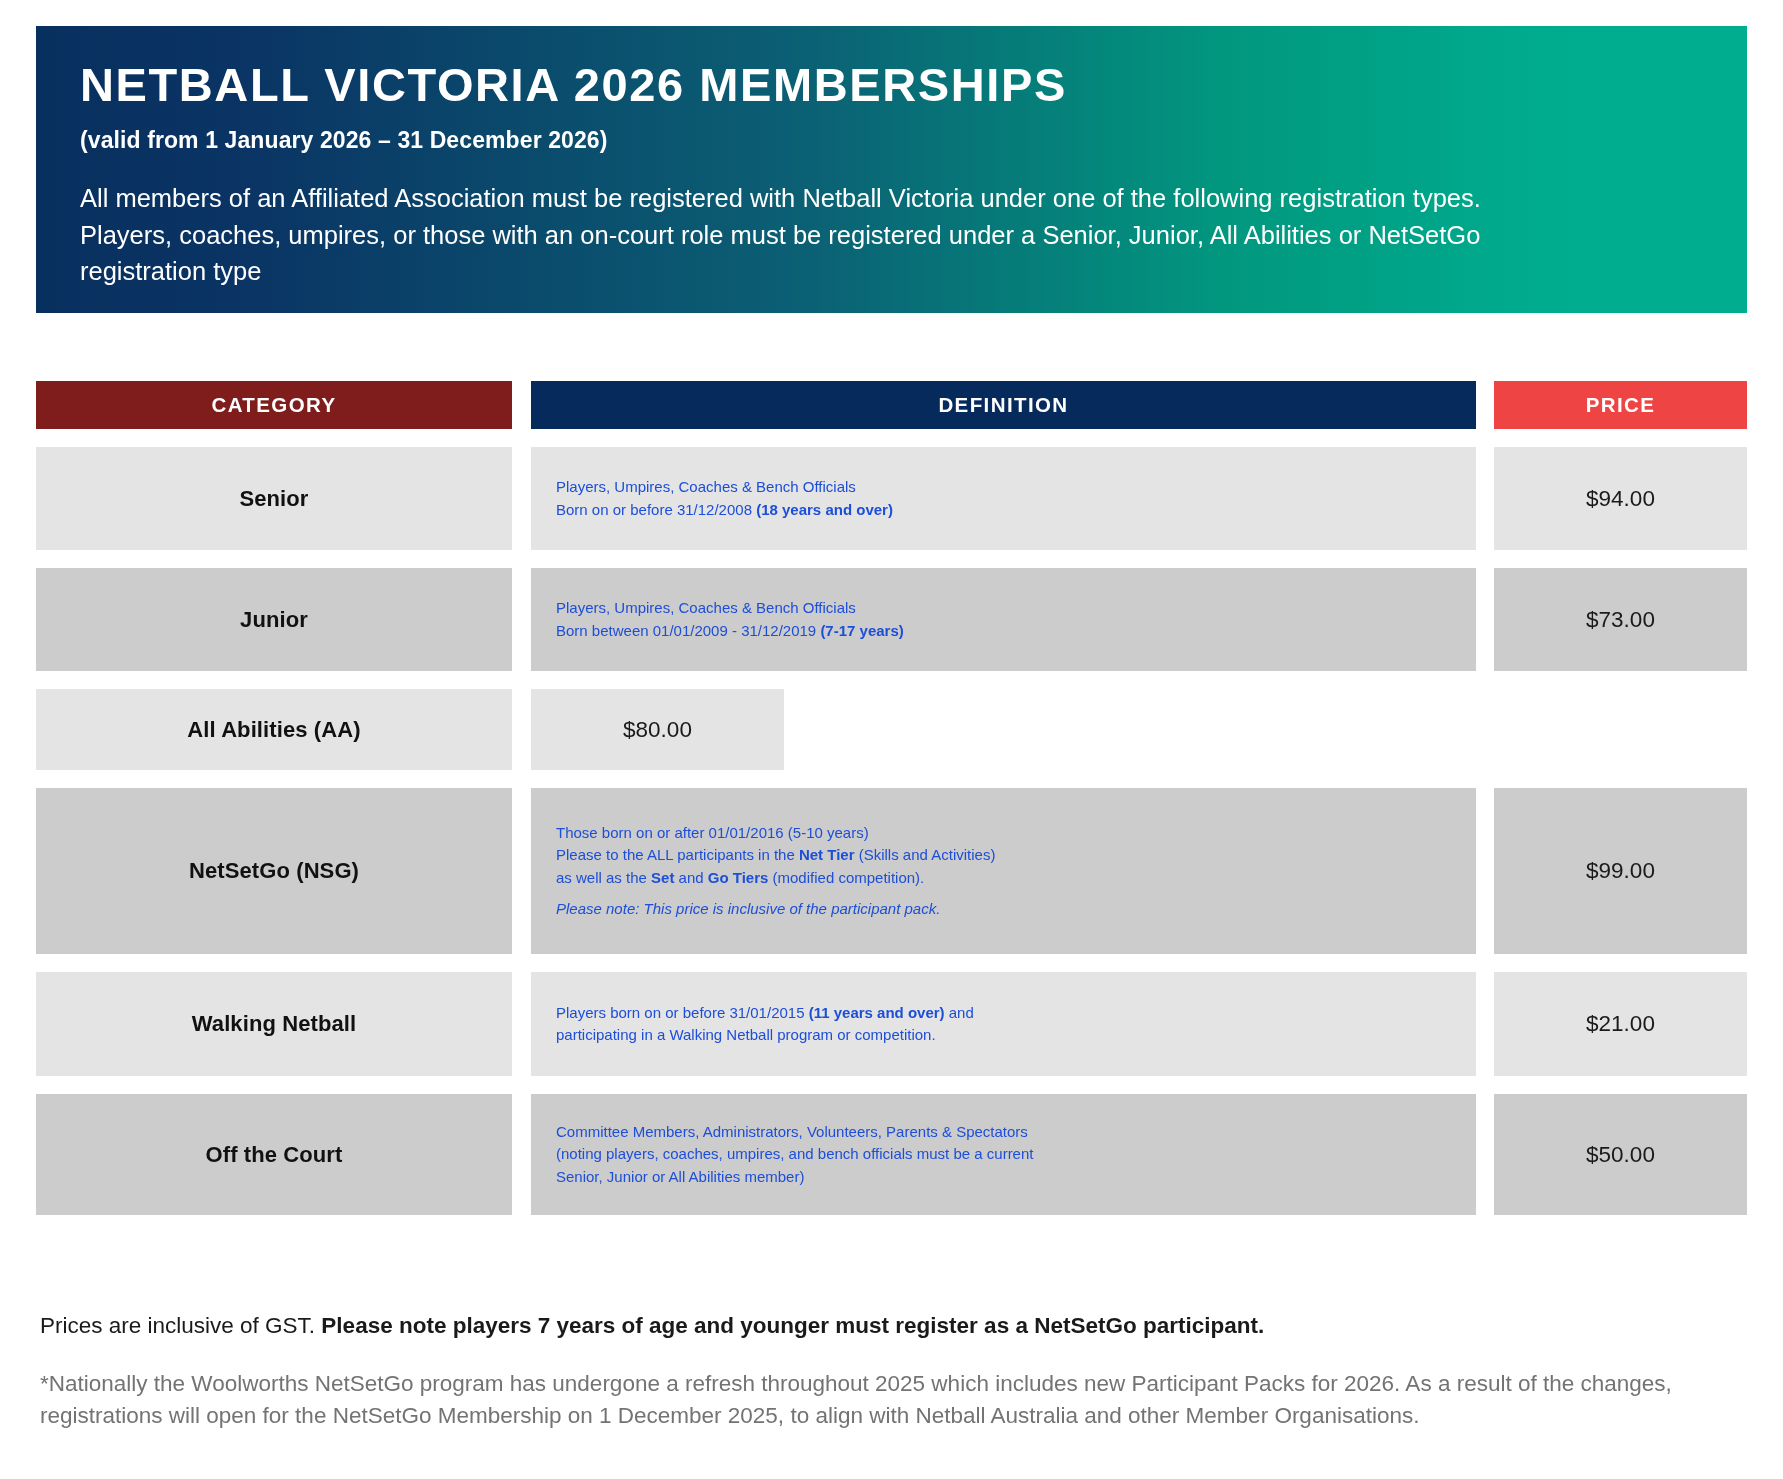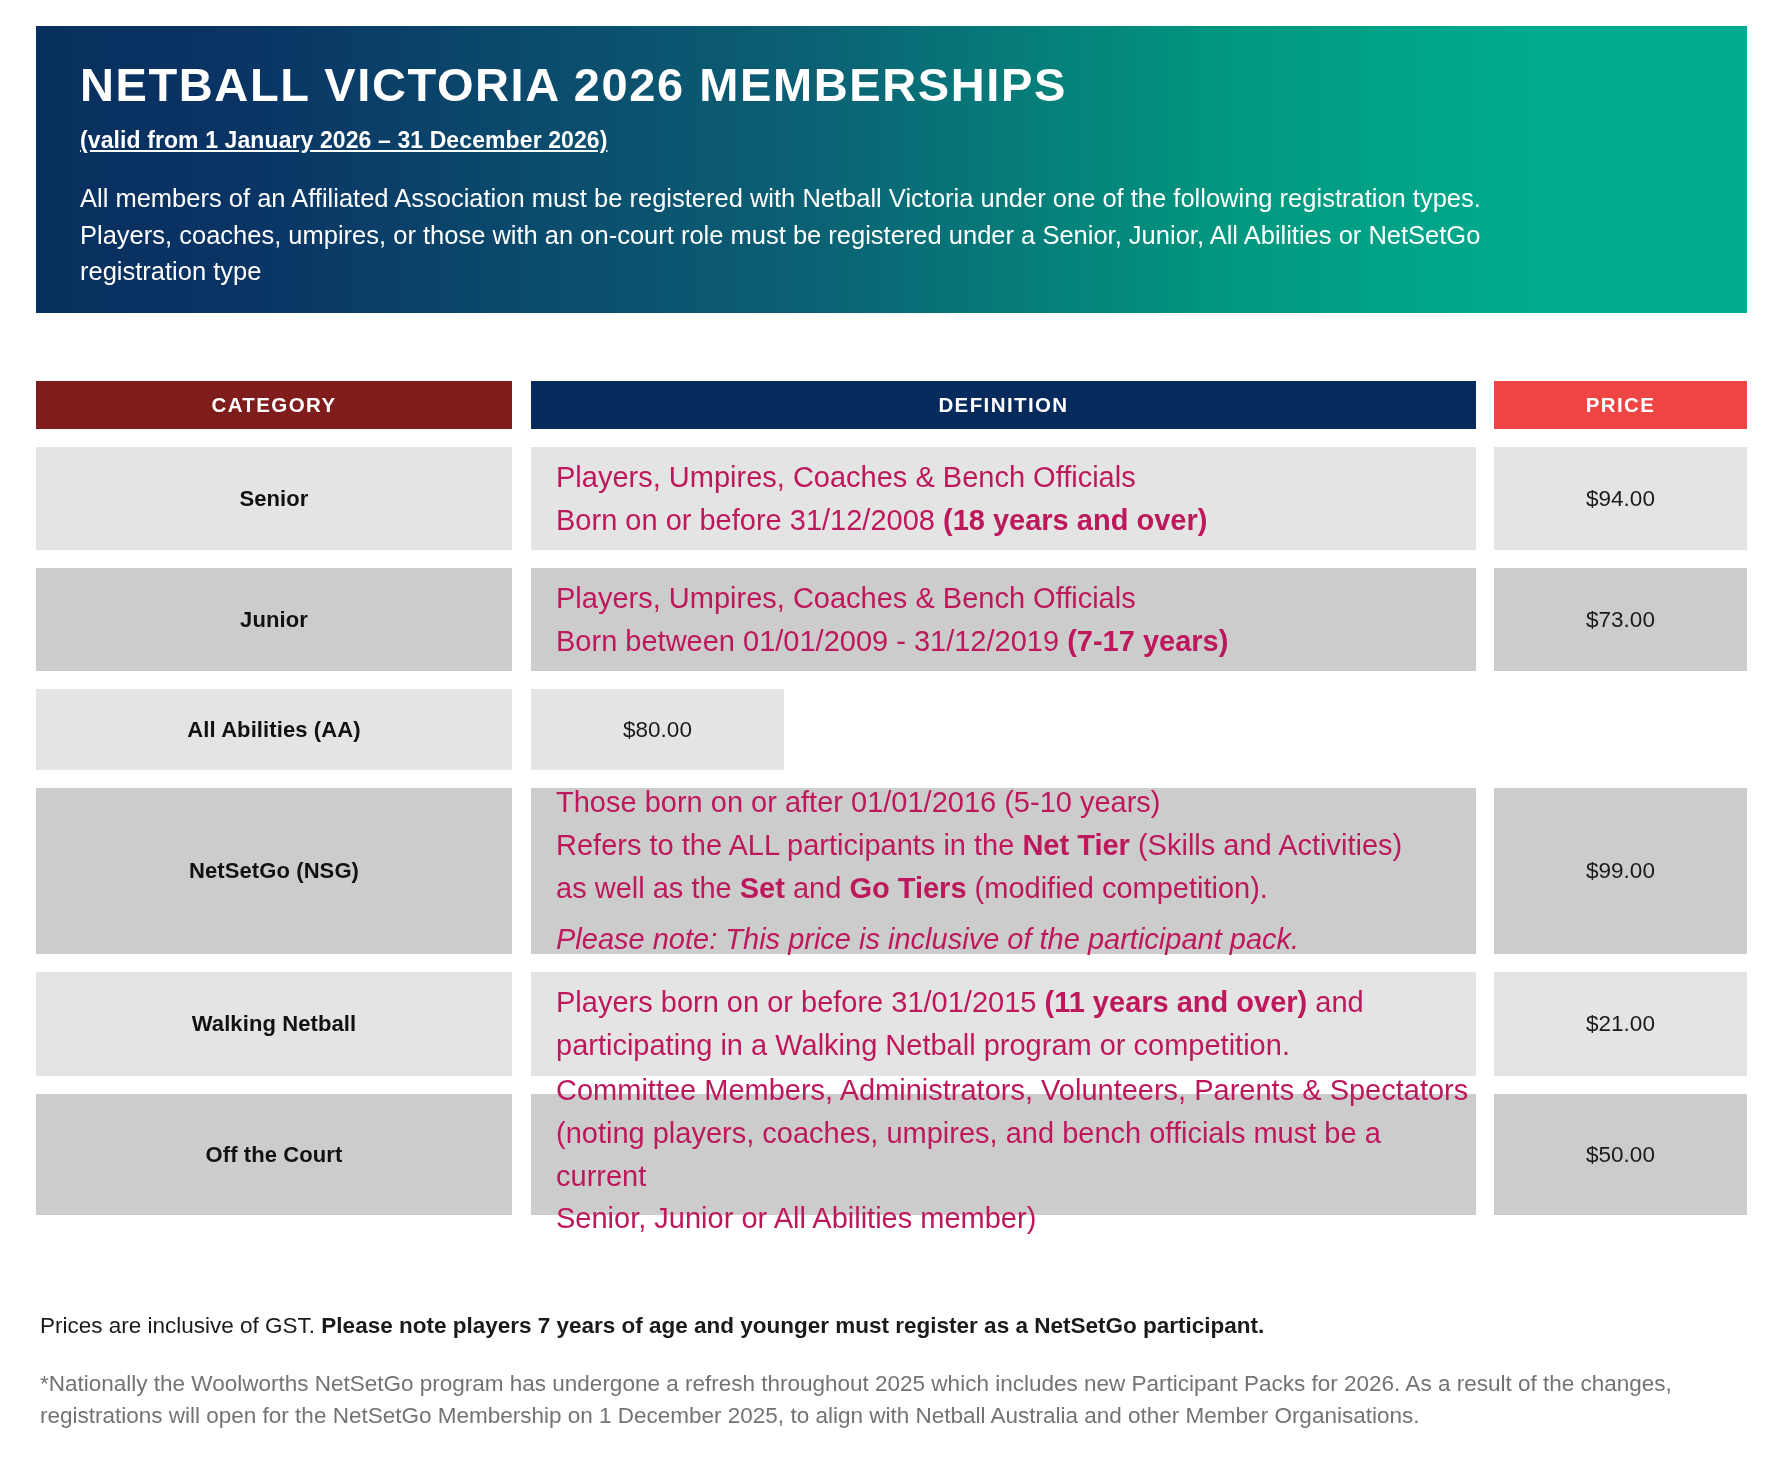--- a/index.html
+++ b/index.html
@@ -42,21 +42,20 @@
     line-height: 1.05;
     margin: 0;
     white-space: nowrap;
   }
   .banner-subtitle {
     margin-top: 18px;
     font-size: 23px;
     font-weight: bold;
     color: #ffffff;
     letter-spacing: 0.1px;
-    text-decoration: underline;
   }
   .banner-body {
     margin-top: 26px;
     font-size: 25.5px;
     font-weight: normal;
     color: #ffffff;
     line-height: 1.42;
     max-width: 1500px;
   }
 
@@ -113,23 +112,23 @@
   .band-dark .cell  { background: #cccccc; }
 
   .cat-label {
     font-size: 22px;
     font-weight: bold;
     color: #111111;
     text-align: center;
     letter-spacing: 0.1px;
   }
   .def-text {
-    font-size: 29px;
+    font-size: 15px;
     line-height: 1.47;
-    color: #be185d;
+    color: #1d4ed8;
   }
   .def-text b { font-weight: bold; }
   .def-text .note { font-style: italic; display: block; margin-top: 9px; }
   .price-label {
     font-size: 22.5px;
     color: #1a1a1a;
     text-align: center;
   }
 
   .h-senior   .cell { height: 103px; }
@@ -217,21 +216,21 @@
       </div>
     </div>
 
     <div class="row band-dark h-nsg">
       <div class="cell col-category">
         <span class="cat-label">NetSetGo (NSG)</span>
       </div>
       <div class="cell col-definition">
         <div class="def-text">
           <span>Those born on or after 01/01/2016 (5-10 years)</span><br>
-          <span>Refers to the ALL participants in the </span><b>Net Tier</b><span> (Skills and Activities)</span><br>
+          <span>Please to the ALL participants in the </span><b>Net Tier</b><span> (Skills and Activities)</span><br>
           <span>as well as the </span><b>Set</b><span> and </span><b>Go Tiers</b><span> (modified competition).</span>
           <span class="note">Please note: This price is inclusive of the participant pack.</span>
         </div>
       </div>
       <div class="cell col-price">
         <span class="price-label">$99.00</span>
       </div>
     </div>
 
     <div class="row band-light h-walk">

